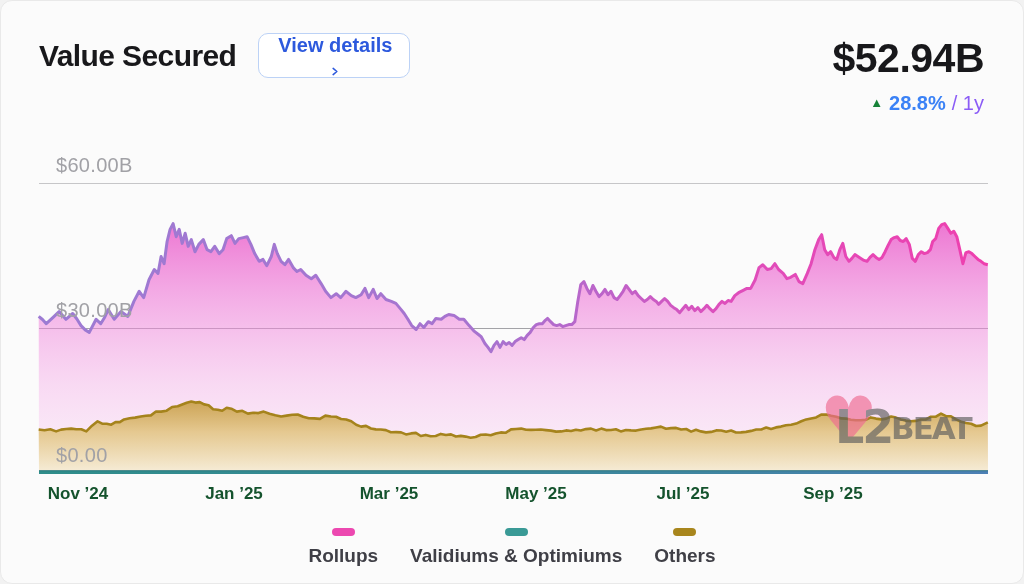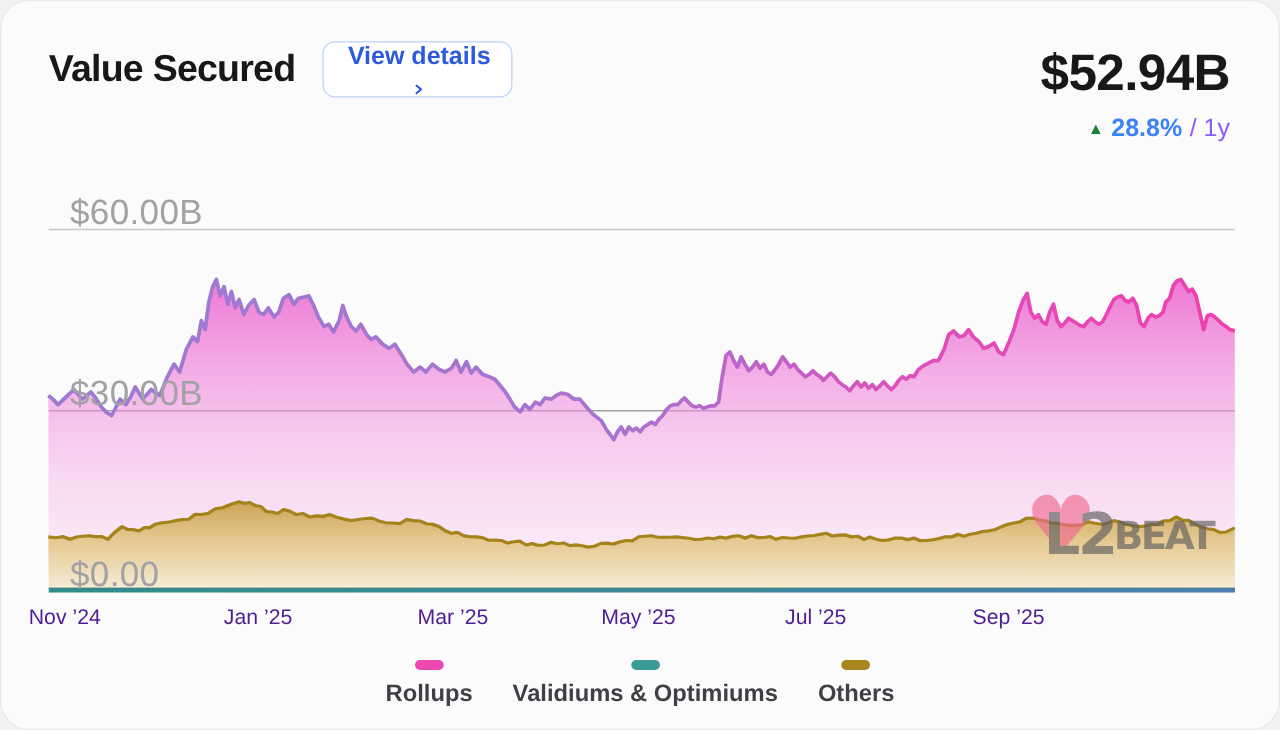--- a/index.html
+++ b/index.html
@@ -1,40 +1,40 @@
 <!DOCTYPE html>
 <html><head>
 <meta charset="utf-8">
 <style>
   * { box-sizing: border-box; margin: 0; padding: 0; }
   html,body { background:#f2f2f2; font-family:"Liberation Sans", sans-serif; }
   .card {
     position:relative; width:1024px; height:584px; background:#fbfbfb;
-    border-radius:23px; border:1px solid #e9e9e9; overflow:hidden;
+    border-radius:12px; border:1px solid #e9e9e9; overflow:hidden;
   }
   .header { position:absolute; top:0; left:0; right:0; height:120px; }
   .header-left { position:absolute; left:38px; top:32px; display:flex; align-items:center; gap:22px; }
   .title { font-size:30px; font-weight:bold; color:#18181b; letter-spacing:-0.6px; }
   .view-btn {
     display:flex; align-items:center; gap:9px; height:45px; padding:0 17px 0 19px;
     background:#ffffff; border:1.5px solid #bcd2f6; border-radius:10px;
     color:#2d59dd; font-size:20px; font-weight:bold; cursor:pointer;
     font-family:"Liberation Sans", sans-serif;
     flex-direction:column;
   }
   .header-right { position:absolute; right:39px; top:34px; text-align:right; }
   .big-value { font-size:41px; font-weight:bold; color:#18181b; letter-spacing:-0.5px; }
   .change-row { margin-top:10px; font-size:20px; display:flex; justify-content:flex-end; align-items:center; gap:6px; }
   .arrow-up { color:#178339; font-size:13px; transform:translateY(-1px); }
   .pct { color:#3b82f6; font-weight:bold; }
   .period { color:#8b5cf6; }
   .chart-wrap { position:absolute; inset:0; }
   .chart-svg { position:absolute; left:0; top:0; z-index:2; pointer-events:none; }
-  .ylabel { position:absolute; left:55px; font-size:28px; color:#a1a1a6; z-index:3; letter-spacing:0.3px; }
-  .xlabel { position:absolute; top:483px; width:110px; text-align:left; font-size:17px; font-weight:normal; color:#4c1d95; z-index:3; }
+  .ylabel { position:absolute; left:55px; font-size:20px; color:#a1a1a6; z-index:3; letter-spacing:0.3px; }
+  .xlabel { position:absolute; top:483px; width:110px; text-align:center; font-size:17px; font-weight:bold; color:#14532d; z-index:3; }
   .watermark { position:absolute; left:824px; top:386px; z-index:4; opacity:0.66; }
   .legend { position:absolute; left:0; right:0; top:527px; display:flex; justify-content:center; align-items:center; gap:32px; z-index:5; }
   .legend-item { display:flex; align-items:center; gap:9px; cursor:pointer;flex-direction:column; }
   .swatch { width:23px; height:8px; border-radius:4px; display:inline-block; }
   .legend-label { font-size:19px; font-weight:bold; color:#3f3f46; }
 </style>
 </head>
 <body>
 
 <div class="card">

